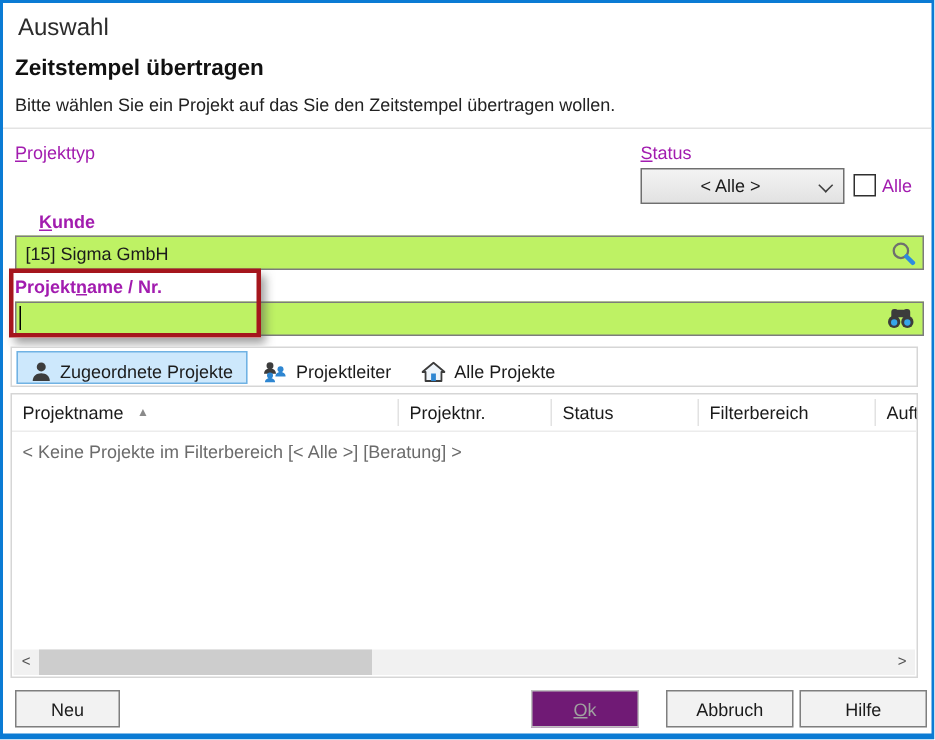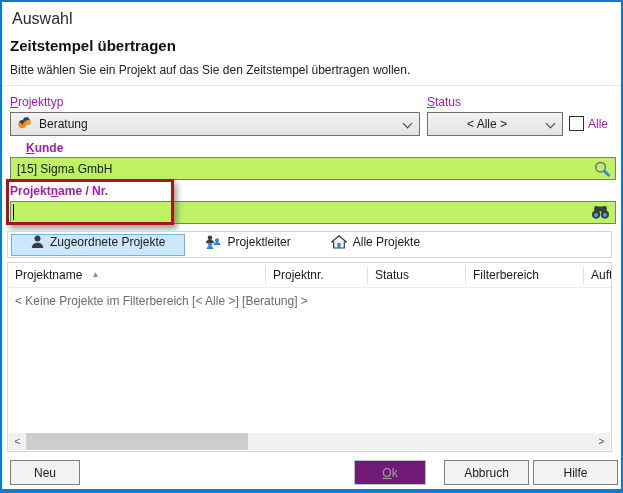--- a/index.html
+++ b/index.html
@@ -40,21 +40,21 @@
   @keyframes blink{50%{opacity:0;}}
   .annotation{
     border:3px solid #a5161d;box-shadow:3px 4px 6px rgba(80,80,80,.55);
     pointer-events:none;background:transparent;
   }
   .tabbar{
     left:5px;top:229px;width:605px;height:27px;background:#fff;
     border:1px solid #d6d6d6;display:flex;align-items:center;padding-left:3px;
   }
   .tab{
-    display:flex;align-items:flex-start;gap:6px;height:22px;padding:0 19px;
+    display:flex;align-items:flex-end;gap:6px;height:22px;padding:0 9px;
     border:1px solid transparent;cursor:default;white-space:nowrap;
   }
   .tab.selected{background:#cde8fc;border-color:#70b2e3;}
   .tab .ticon{display:flex;align-items:center;}
   .table{
     left:5px;top:260px;width:605px;height:190px;background:#fff;
     border:1px solid #d6d6d6;
   }
   .th{
     position:absolute;top:0;height:24px;line-height:24px;font-size:12px;
@@ -83,32 +83,20 @@
 
 <div class="window">
 
   <div class="abs titlebar-text">Auswahl</div>
 
   <div class="abs heading">Zeitstempel übertragen</div>
   <div class="abs subtitle">Bitte wählen Sie ein Projekt auf das Sie den Zeitstempel übertragen wollen.</div>
   <div class="abs divider"></div>
 
   <div class="abs label" style="left:8px;top:93px;"><span class="u">P</span><span>rojekttyp</span></div>
-  <div class="abs combo" style="left:8px;top:110px;width:410px;">
-    <span class="ticon" style="margin-right:7px;">
-      <svg width="15" height="15" viewBox="0 0 15 15">
-        <circle cx="9.4" cy="5.6" r="3.4" fill="#24406e"></circle>
-        <circle cx="11.2" cy="7.4" r="2.6" fill="#f0991f"></circle>
-        <circle cx="5.4" cy="9.2" r="4" fill="#ef8a1c"></circle>
-        <path d="M2.2,6.7 a4,4 0 0 1 5.5,-0.6 l-2,3.4 z" fill="#24406e"></path>
-      </svg>
-    </span>
-    <span class="value">Beratung</span>
-    <span class="chev"></span>
-  </div>
 
   <div class="abs label" style="left:425px;top:93px;"><span class="u">S</span><span>tatus</span></div>
   <div class="abs combo" style="left:425px;top:110px;width:136px;">
     <span class="value center">&lt; Alle &gt;</span>
     <span class="chev"></span>
   </div>
 
   <div class="abs checkbox" style="left:567px;top:114px;"></div>
   <div class="abs label" style="left:586px;top:115px;">Alle</div>
 

